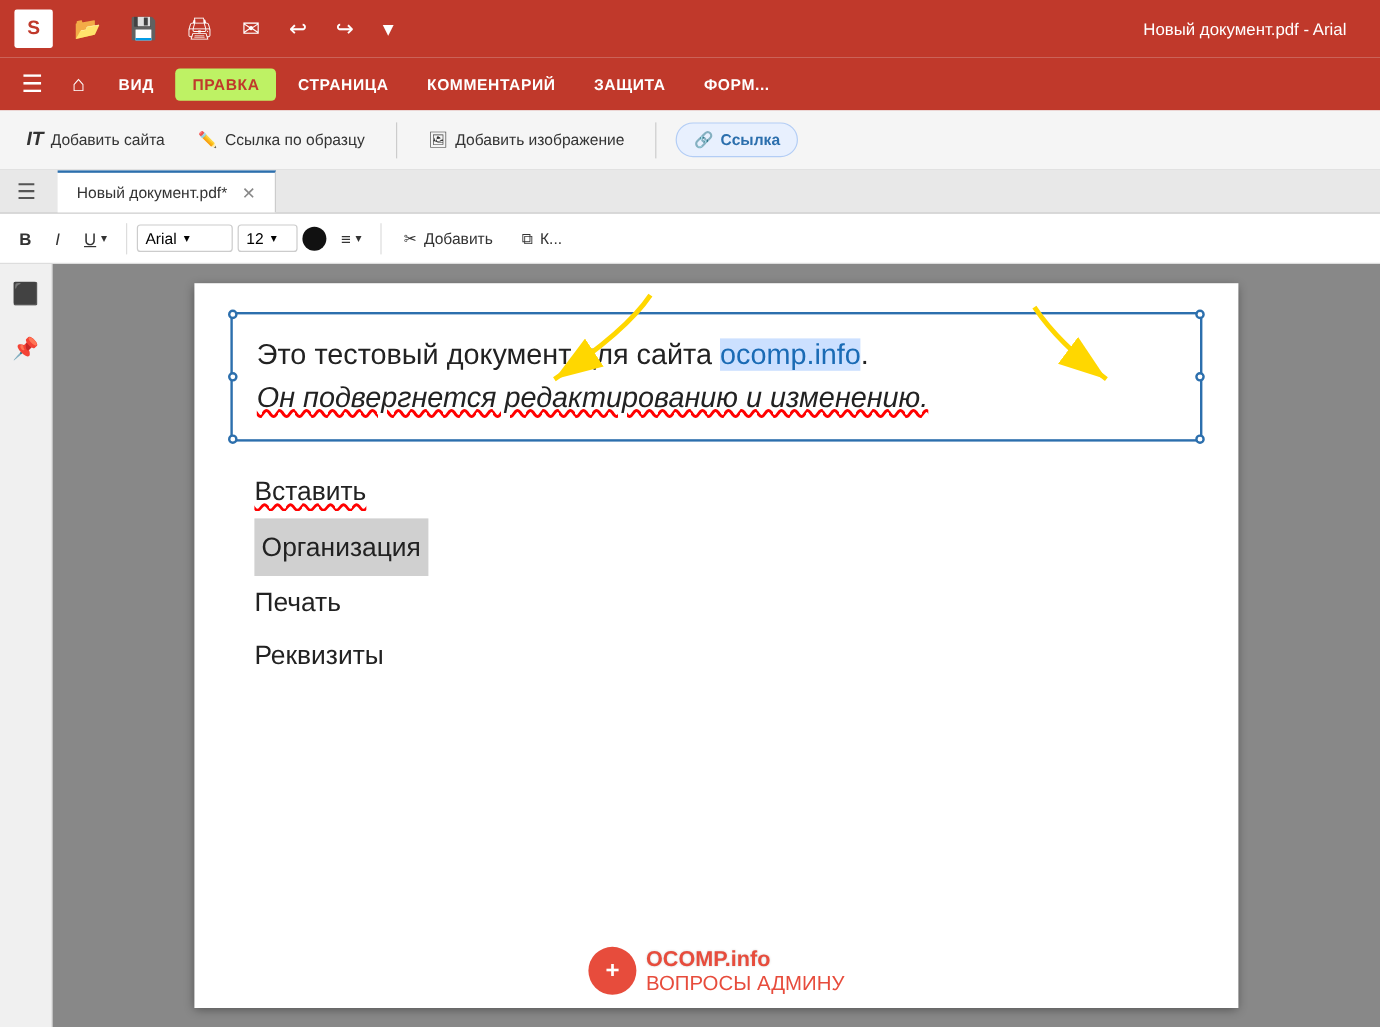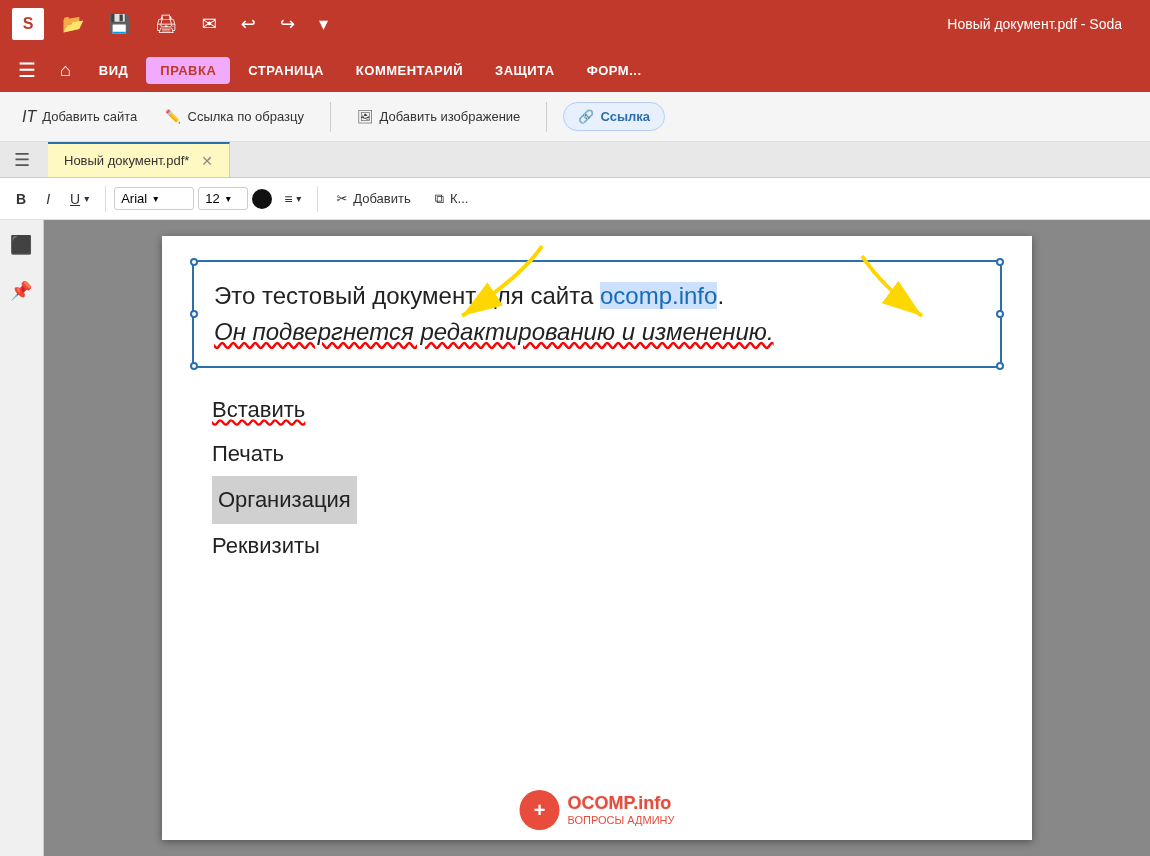--- a/index.html
+++ b/index.html
@@ -57,21 +57,21 @@
       color: white;
       font-size: 13px;
       font-weight: 600;
       padding: 6px 14px;
       border-radius: 4px;
       cursor: pointer;
       letter-spacing: 0.5px;
       text-transform: uppercase;
     }
     .menu-item.active {
-      background: #f0abfc;
+      background: #bef264;
       color: #c0392b;
     }
     .menu-hamburger {
       color: white;
       font-size: 20px;
       padding: 6px 10px;
       cursor: pointer;
     }
     .menu-home {
       color: white;
@@ -141,21 +141,21 @@
       color: #555;
       font-size: 18px;
     }
     .tab {
       display: flex;
       align-items: center;
       gap: 8px;
       padding: 0 16px;
       font-size: 13px;
       color: #333;
-      background: #fef9c3;
+      background: #ffffff;
       border-right: 1px solid #ccc;
       border-top: 2px solid #2c6fad;
       cursor: pointer;
       min-width: 160px;
     }
     .tab-close {
       color: #888;
       font-size: 14px;
       margin-left: 4px;
       cursor: pointer;
@@ -341,21 +341,21 @@
       font-size: 20px;
       font-weight: bold;
     }
     .watermark-text {
       font-size: 18px;
       font-weight: bold;
       color: #e74c3c;
       text-shadow: 0 0 2px rgba(0,0,0,0.2);
     }
     .watermark-sub {
-      font-size: 11px;
+      font-size: 17px;
       color: #e74c3c;
       text-align: left;
       line-height: 1.2;
     }
 
     
     .org-highlight {
       background: #d0d0d0;
       padding: 2px 6px;
       display: inline-block;
@@ -368,37 +368,37 @@
   <div class="title-bar-left">
     <div class="title-bar-icon">S</div>
     <span class="toolbar-icon-btn">📂</span>
     <span class="toolbar-icon-btn">💾</span>
     <span class="toolbar-icon-btn">🖨</span>
     <span class="toolbar-icon-btn">✉</span>
     <span class="toolbar-icon-btn">↩</span>
     <span class="toolbar-icon-btn">↪</span>
     <span class="toolbar-icon-btn">▾</span>
   </div>
-  <div class="title-bar-title">Новый документ.pdf  -  Soda</div>
+  <div class="title-bar-title">Новый документ.pdf  -  Arial</div>
 </div>
 
 <div class="menu-bar">
   <span class="menu-hamburger">☰</span>
   <span class="menu-home">⌂</span>
   <div class="menu-item">ВИД</div>
   <div class="menu-item active">ПРАВКА</div>
   <div class="menu-item">СТРАНИЦА</div>
   <div class="menu-item">КОММЕНТАРИЙ</div>
   <div class="menu-item">ЗАЩИТА</div>
   <div class="menu-item">ФОРМ...</div>
 </div>
 
 <div class="toolbar">
   <div class="toolbar-btn">
-    <span style="font-size:16px;font-weight:normal;font-style:italic;">IT</span>
+    <span style="font-size:16px;font-weight:bold;font-style:italic;">IT</span>
     <span>Добавить сайта</span>
   </div>
   <div class="toolbar-btn">
     <span>✏️</span>
     <span>Ссылка по образцу</span>
   </div>
   <div class="toolbar-separator"></div>
   <div class="toolbar-btn">
     <span>🖼</span>
     <span>Добавить изображение</span>
@@ -474,24 +474,24 @@
         <div class="doc-text">
           <span class="wavy">Он подвергнется редактированию и изменению.</span>
         </div>
       </div>
 
       <div class="doc-bottom">
         <div>
           <span class="sig-underline">Вставить</span>
         </div>
         <div>
+          <span class="org-highlight">Организация</span>
+        </div>
+        <div>
           <span>Печать</span>
-        </div>
-        <div>
-          <span class="org-highlight">Организация</span>
         </div>
         <div>
           <span>Реквизиты</span>
         </div>
       </div>
 
       <div class="watermark">
         <div class="watermark-icon">+</div>
         <div>
           <div class="watermark-text">OCOMP.info</div>

